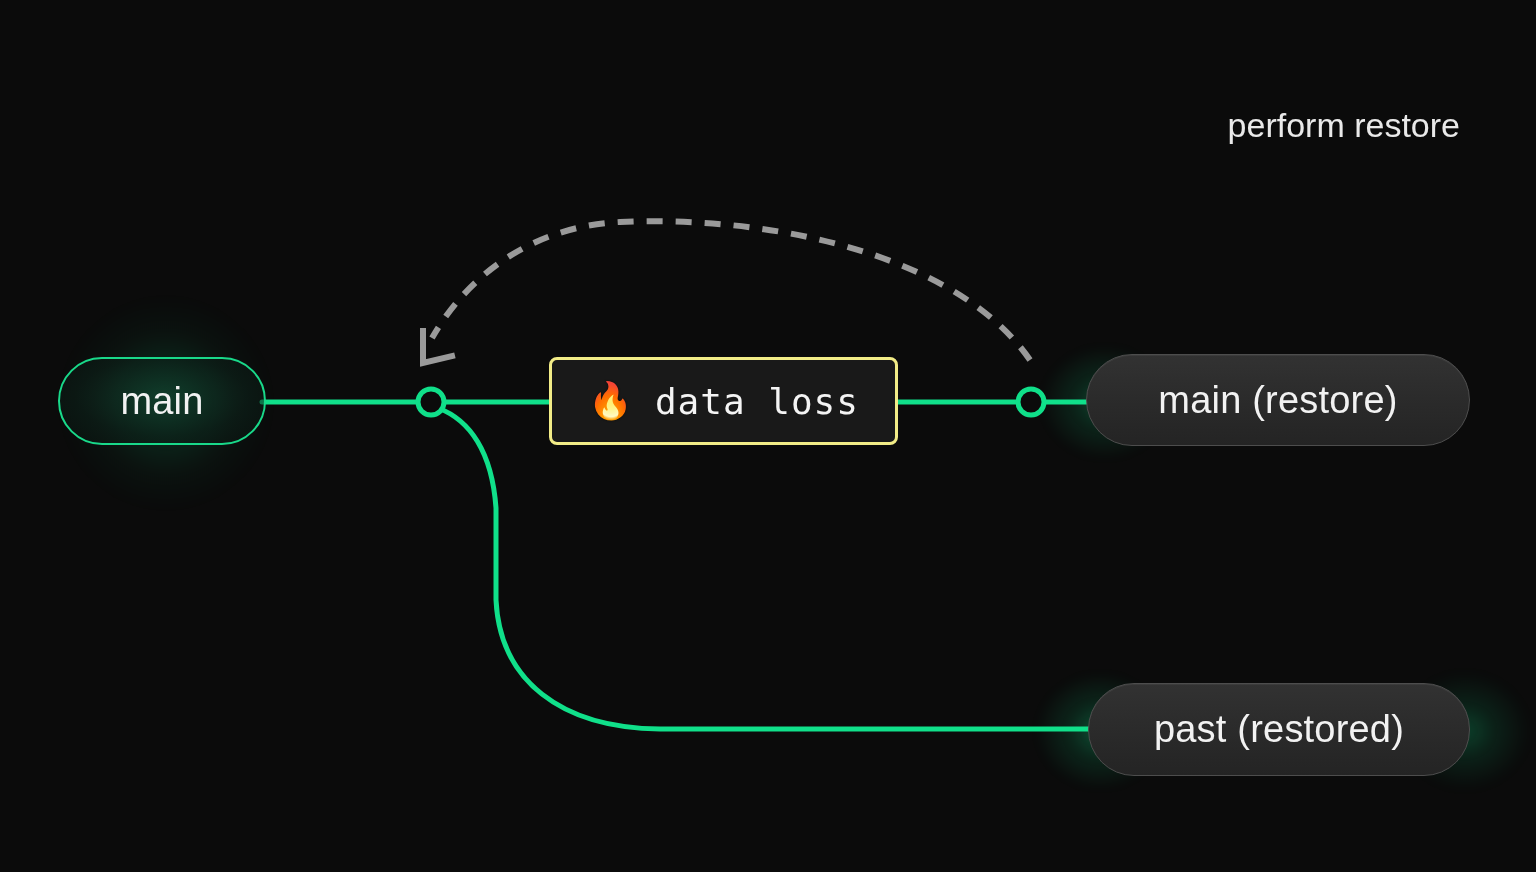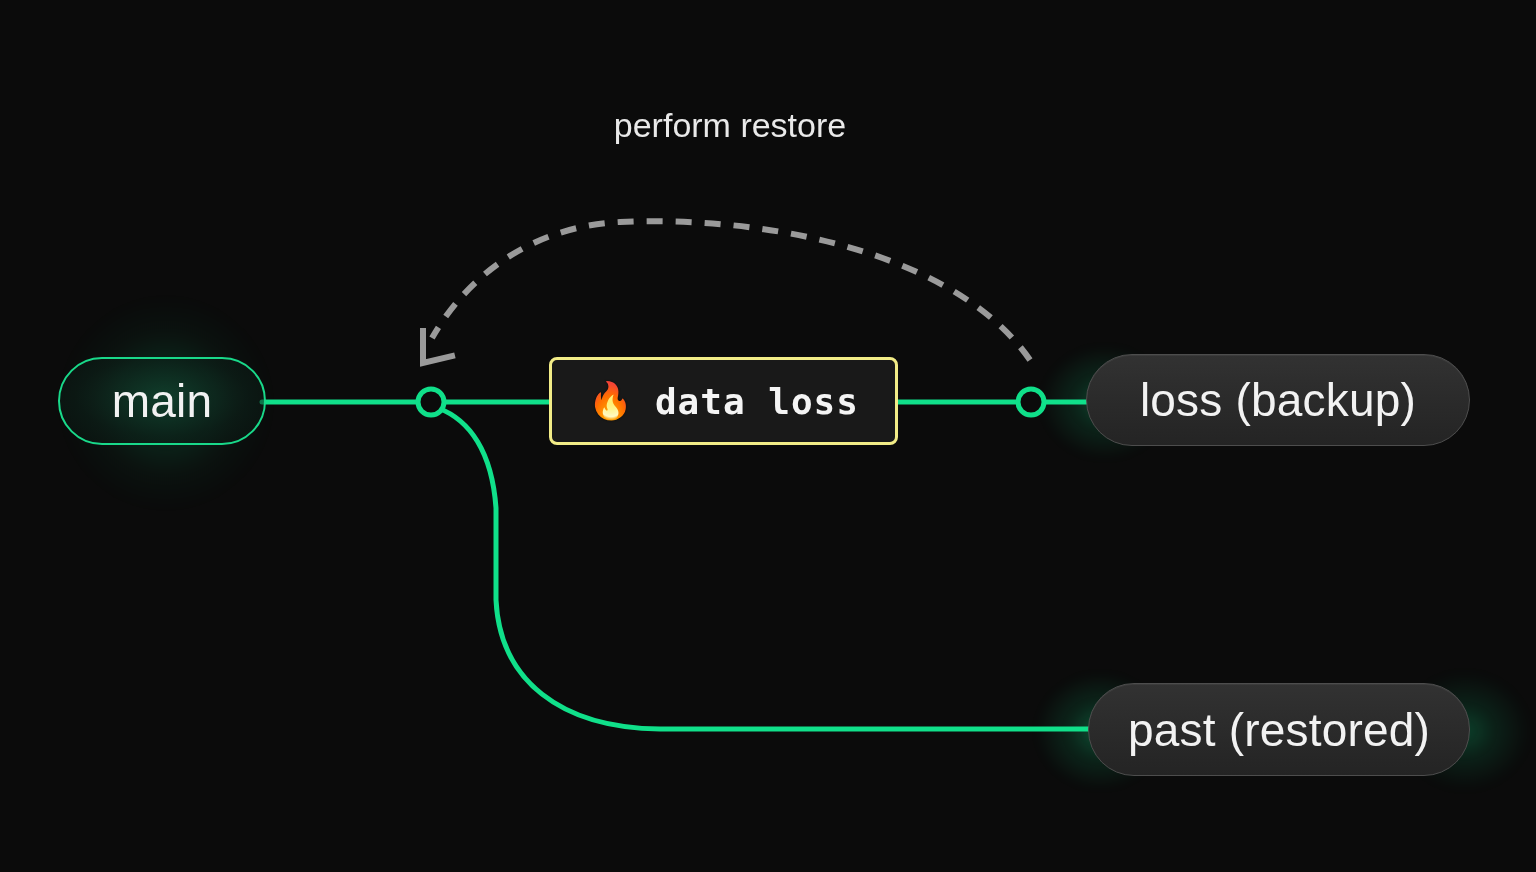--- a/index.html
+++ b/index.html
@@ -70,21 +70,21 @@
   }
 
   
   .pill {
     position: absolute;
     display: flex;
     align-items: center;
     justify-content: center;
     box-sizing: border-box;
     color: #f2f2f2;
-    font-size: 46px;
+    font-size: 38px;
     letter-spacing: 0.2px;
     white-space: nowrap;
   }
   .pill-main {
     left: 58px; top: 357px;
     width: 208px; height: 88px;
     border-radius: 44px;
     border: 2px solid #19d98a;
     background: radial-gradient(ellipse at 50% 45%,
                 rgba(20,70,50,0.55) 0%,
@@ -121,31 +121,31 @@
     gap: 22px;
   }
   .loss-emoji {
     font-size: 36px;
     line-height: 1;
     filter: drop-shadow(0 0 1px rgba(0,0,0,0.6));
   }
   .loss-text {
     font-family: "DejaVu Sans Mono", "Liberation Mono", monospace;
     font-size: 36px;
-    font-weight: 700;
+    font-weight: 400;
     color: #f4f4f4;
     letter-spacing: 1px;
   }
 
   
   .caption {
     position: absolute;
     left: 0; top: 102px;
     width: 1460px;
-    text-align: center;
+    text-align: right;
     color: #e9e9e9;
     font-size: 34px;
     line-height: 46px;
   }
   .caption span { display: block; }
 </style>
 </head>
 <body>
 
 <div id="canvas">
@@ -197,20 +197,20 @@
   <div class="pill pill-main">
     <span>main</span>
   </div>
 
   <div class="loss-box">
     <span class="loss-emoji">🔥</span>
     <span class="loss-text">data loss</span>
   </div>
 
   <div class="pill pill-grey pill-backup">
-    <span>loss (backup)</span>
+    <span>main (restore)</span>
   </div>
 
   <div class="pill pill-grey pill-restored">
     <span>past (restored)</span>
   </div>
 
 </div>
 
 </body></html>

